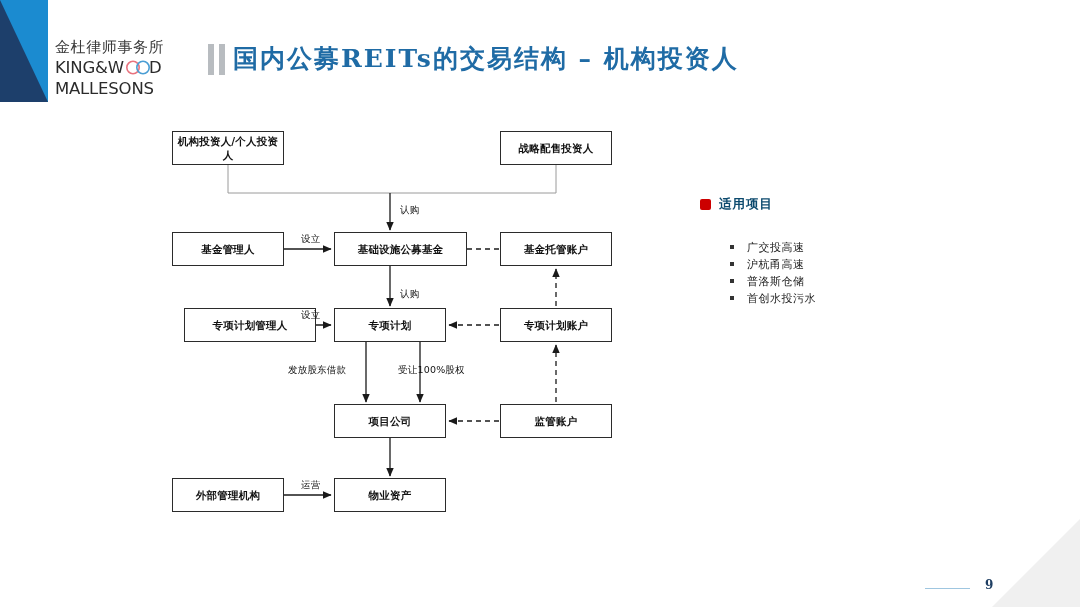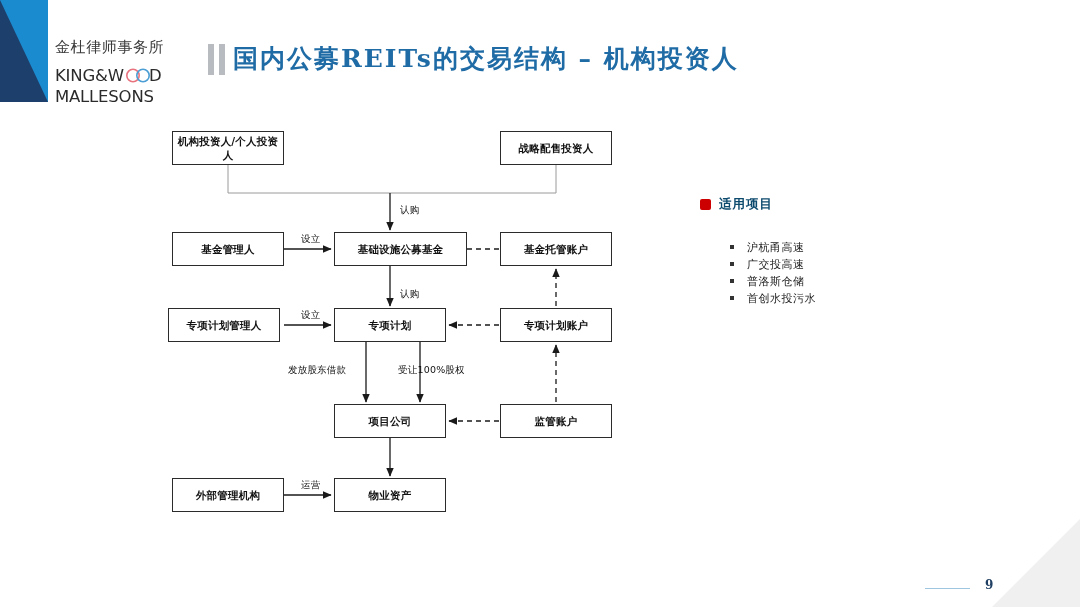--- a/index.html
+++ b/index.html
@@ -29,21 +29,21 @@
   }
   #logo-cn {
     font-family: "DejaVu Sans", sans-serif;
     font-size: 15px;
     letter-spacing: 0.6px;
     color: #3b3b3b;
     line-height: 15px;
     white-space: nowrap;
   }
   #logo-en {
-    margin-top: 9px;
+    margin-top: 1px;
   }
   #logo-en svg { display: block; }
 
   
   #header-bars {
     position: absolute;
     left: 208px; top: 44px;
     display: flex;
     gap: 5px;
   }
@@ -241,21 +241,21 @@
     </div>
     <div class="node" style="left: 172px; top: 232px; width: 112px; height: 34px;">
       <span>基金管理人</span>
     </div>
     <div class="node" style="left: 334px; top: 232px; width: 133px; height: 34px;">
       <span>基础设施公募基金</span>
     </div>
     <div class="node" style="left: 500px; top: 232px; width: 112px; height: 34px; text-align: right;">
       <span>基金托管账户</span>
     </div>
-    <div class="node" style="left: 168px; top: 308px; width: 112px; height: 34px;">
+    <div class="node" style="left: 184px; top: 308px; width: 132px; height: 34px;">
       <span>专项计划管理人</span>
     </div>
     <div class="node" style="left: 334px; top: 308px; width: 112px; height: 34px;">
       <span>专项计划</span>
     </div>
     <div class="node" style="left: 500px; top: 308px; width: 112px; height: 34px;">
       <span>专项计划账户</span>
     </div>
     <div class="node" style="left: 334px; top: 404px; width: 112px; height: 34px;">
       <span>项目公司</span>
@@ -279,22 +279,22 @@
     <div class="edge-label" style="left: 398px; top: 364px;">受让100%股权</div>
     <div class="edge-label" style="left: 301px; top: 479px;">运营</div>
   </div>
 
 <div id="panel">
   <div id="panel-head">
     <span id="panel-bullet"></span>
     <span id="panel-title">适用项目</span>
   </div>
   <ul id="panel-list">
+      <li>广交投高速</li>
       <li>沪杭甬高速</li>
-      <li>广交投高速</li>
       <li>普洛斯仓储</li>
       <li>首创水投污水</li>
     </ul>
 </div>
 
 <div id="footer-rule"></div>
 <div id="page-number">9</div>
 <svg id="footer-corner" viewBox="0 0 120 88">
   <polygon points="120,0 120,88 32,88" fill="#f0f0f0"></polygon>
 </svg>

